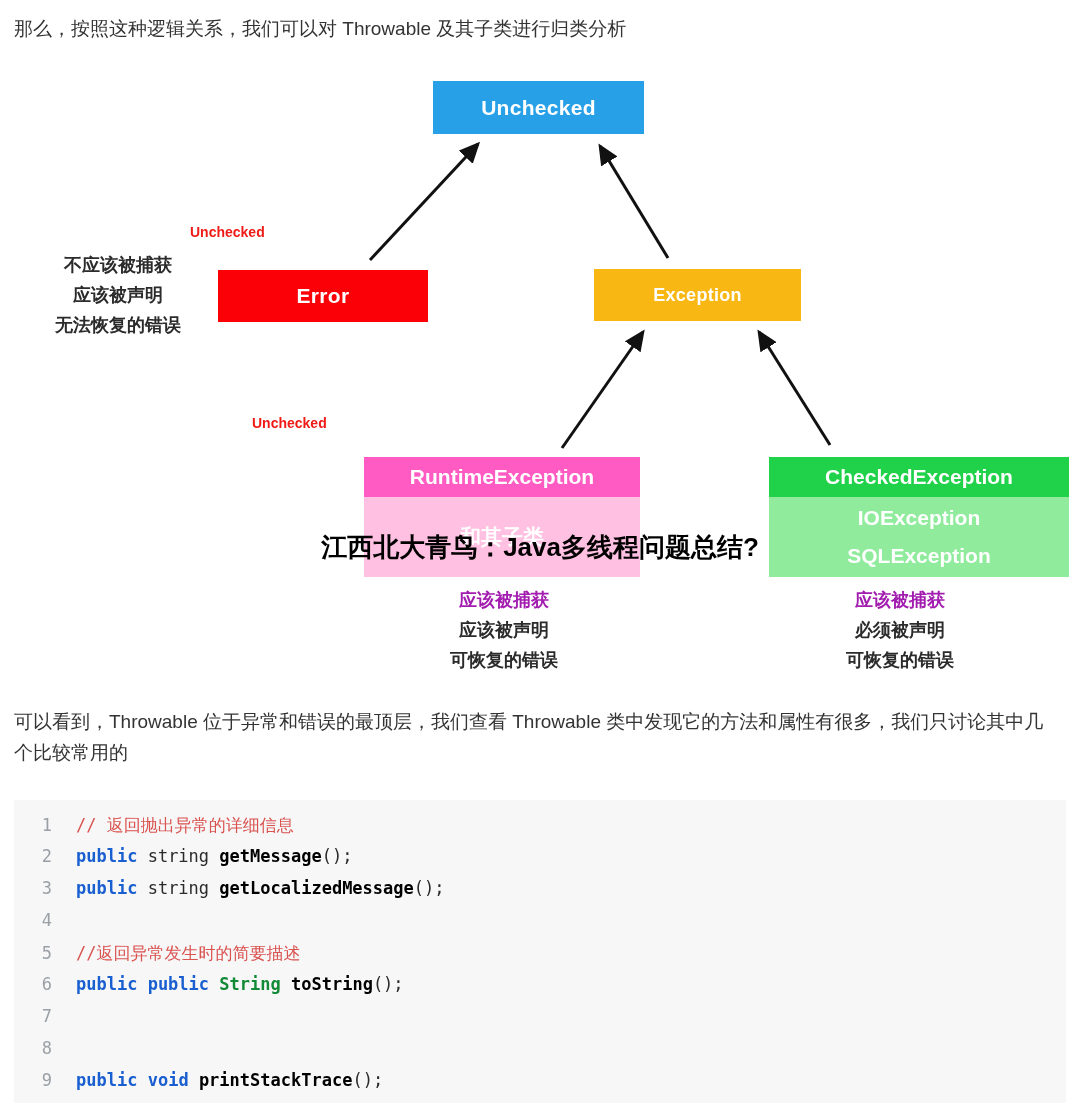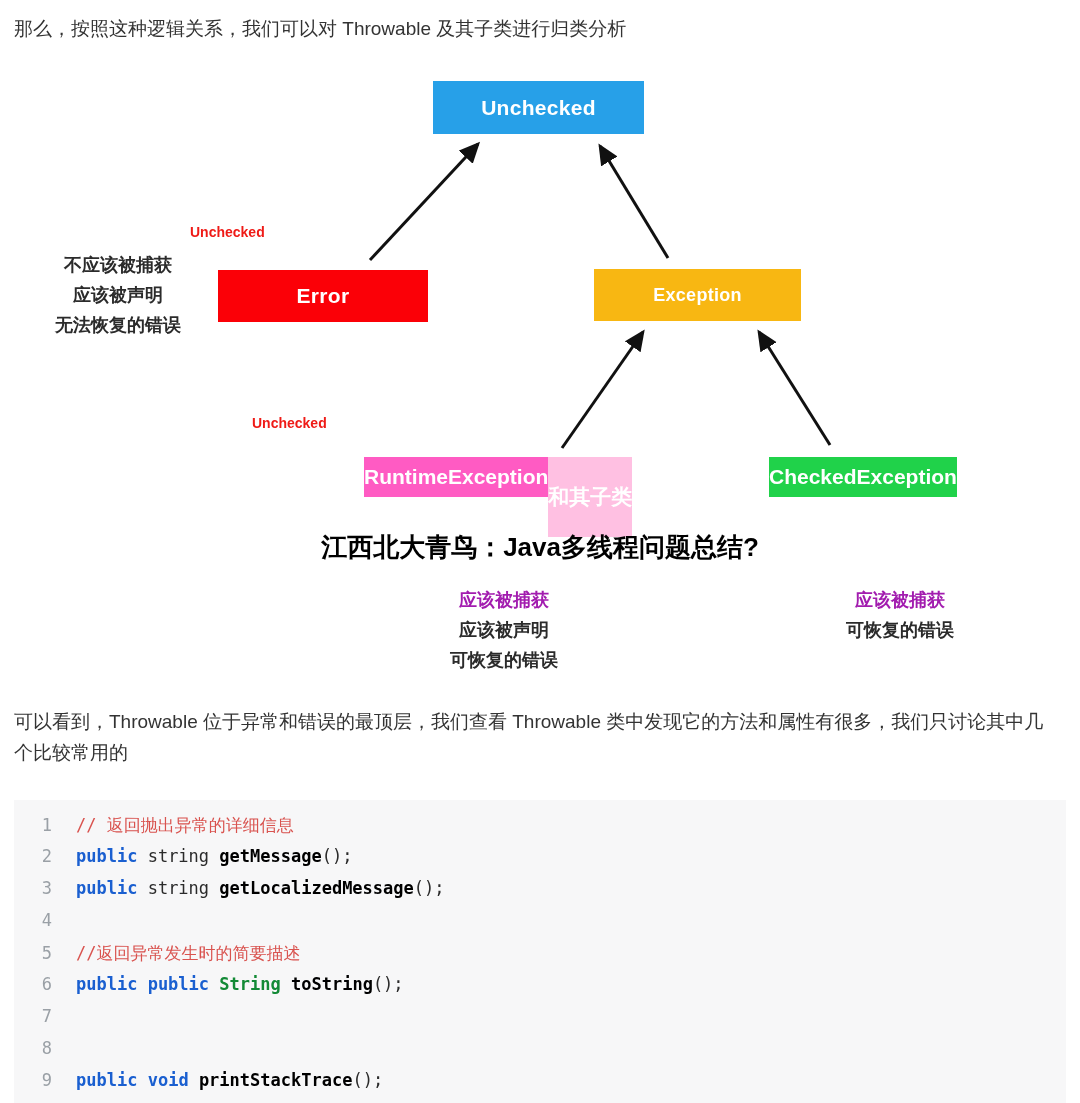--- a/index.html
+++ b/index.html
@@ -68,20 +68,21 @@
     top: 209px;
     width: 207px;
     height: 52px;
     background: #f8b712;
     font-size: 18px;
   }
   .stack {
     position: absolute;
     box-sizing: border-box;
     display: flex;
+    flex-direction: column;
   }
   .stack .row {
     display: flex;
     align-items: center;
     justify-content: center;
     font-weight: bold;
     font-size: 21px;
   }
   .runtime-stack {
     left: 364px;
@@ -240,39 +241,44 @@
     <div class="node node-error">Error</div>
     <div class="node node-exception">Exception</div>
 
     <div class="stack runtime-stack">
       <div class="row row1">RuntimeException</div>
       <div class="row row2">和其子类</div>
     </div>
 
     <div class="stack checked-stack">
       <div class="row row1">CheckedException</div>
+      <div class="row row2">
+        <div>IOException</div>
+        <div>SQLException</div>
+      </div>
     </div>
 
     <div class="label-unchecked lbl-unchecked-1">Unchecked</div>
     <div class="label-unchecked lbl-unchecked-2">Unchecked</div>
 
     <div class="note note-left">
       <div>不应该被捕获</div>
       <div>应该被声明</div>
       <div>无法恢复的错误</div>
     </div>
 
     <div class="note note-runtime">
       <div class="muted">应该被捕获</div>
       <div>应该被声明</div>
       <div>可恢复的错误</div>
     </div>
 
     <div class="note note-checked">
       <div class="muted">应该被捕获</div>
+      <div>必须被声明</div>
       <div>可恢复的错误</div>
     </div>
 
     <div class="overlay-title">江西北大青鸟：Java多线程问题总结?</div>
   </div>
 
   <div class="mid-text">可以看到，Throwable 位于异常和错误的最顶层，我们查看 Throwable 类中发现它的方法和属性有很多，我们只讨论其中几个比较常用的</div>
 
   <div class="code-block">
       <div class="code-line">

